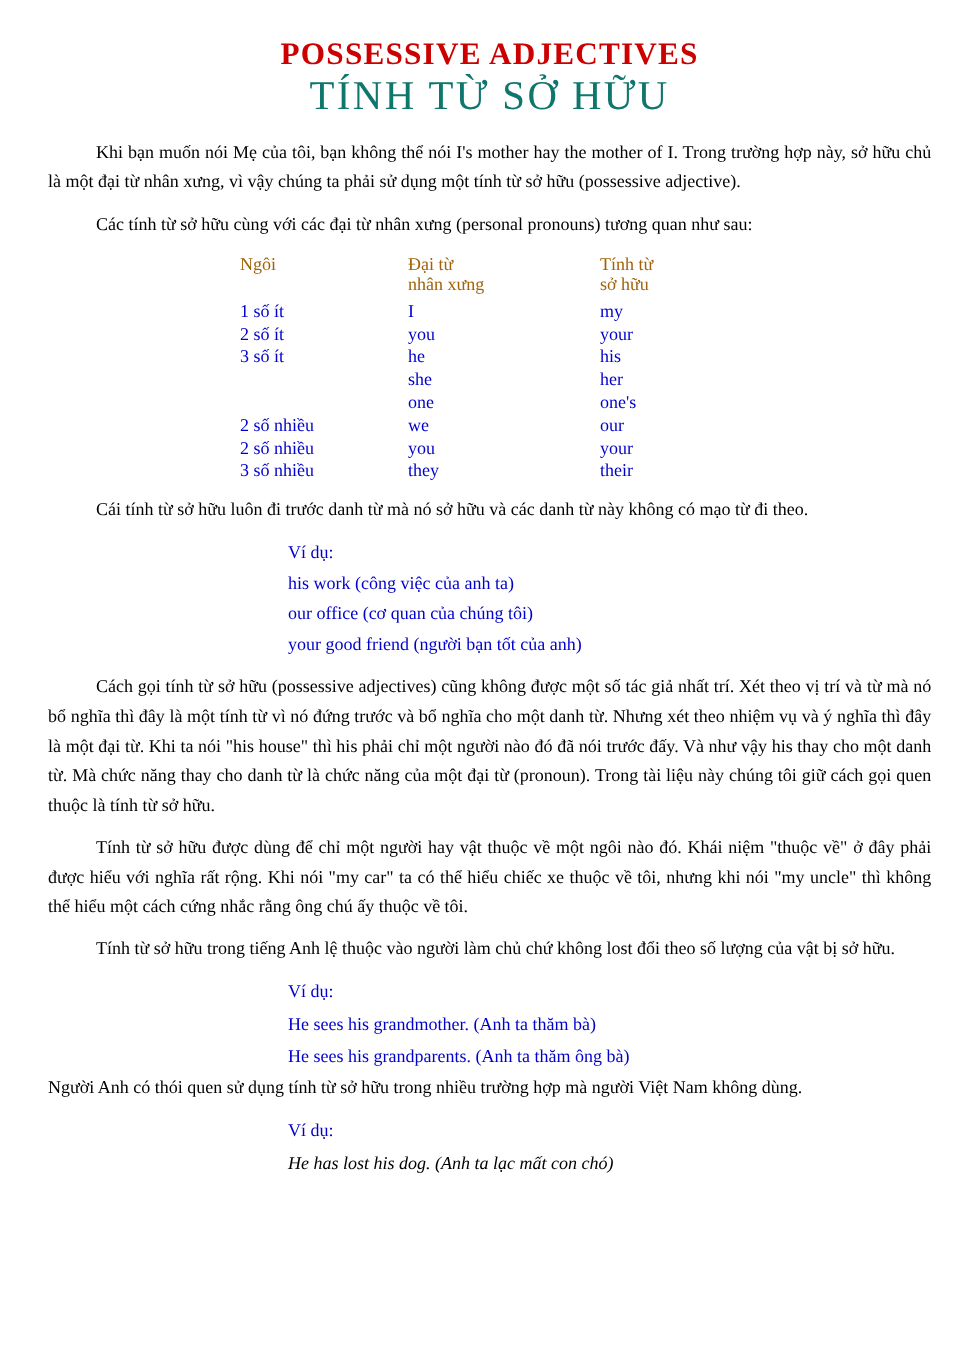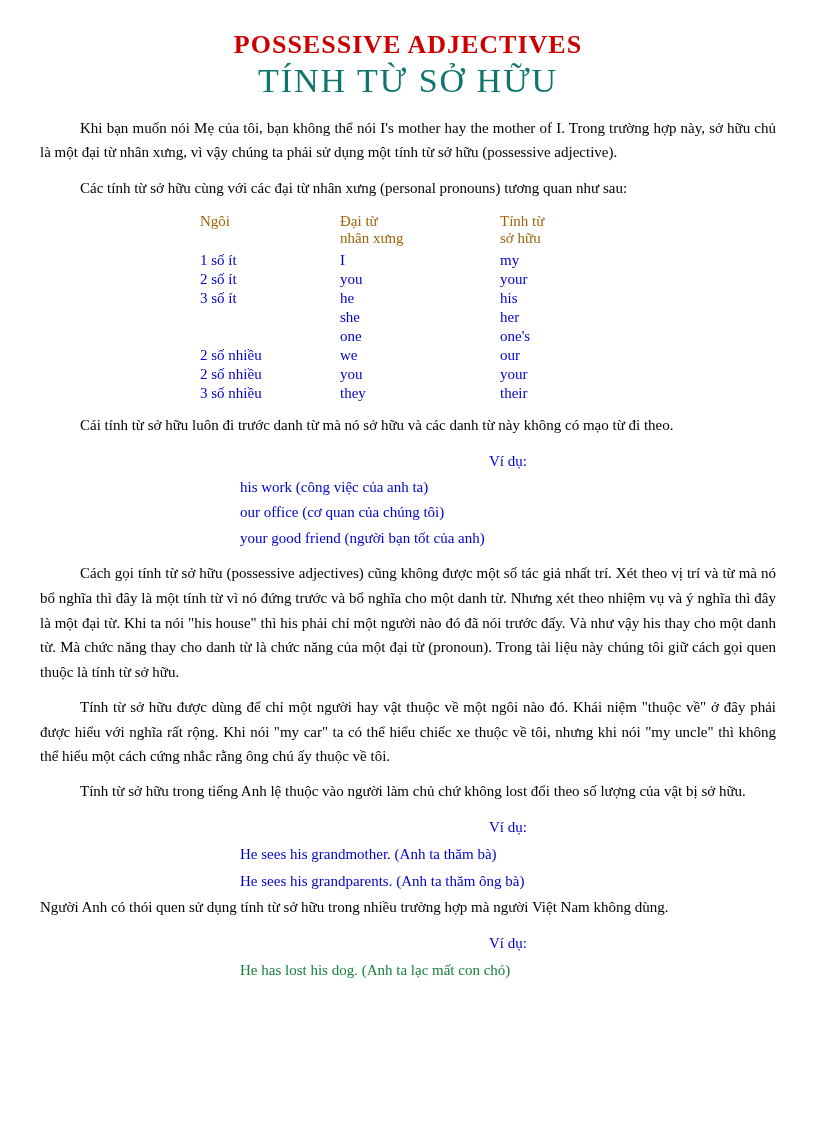--- a/index.html
+++ b/index.html
@@ -57,21 +57,20 @@
     .blue { color: #0000cc; }
     .example-block {
       margin-left: 200px;
       margin-top: 6px;
       margin-bottom: 10px;
       color: #0000cc;
       line-height: 1.7;
     }
     .vidu-label {
       color: #0000cc;
-      text-align: center;
     }
     .main-text {
       text-align: justify;
       line-height: 1.65;
       margin-bottom: 10px;
     }
     .indent-para {
       text-indent: 40px;
     }
     .bottom-example {
@@ -168,15 +167,15 @@
       <div style="color: rgb(0, 0, 204);">He sees his grandmother.  (Anh ta thăm bà)</div>
       <div style="color: rgb(0, 0, 204);">He sees his grandparents. (Anh ta thăm ông bà)</div>
     </div>
 </div>
 
 <p class="main-text" style="">Người Anh có thói quen sử dụng tính từ sở hữu trong nhiều trường hợp mà người Việt Nam không dùng.</p>
 
 <div class="bottom-example">
   <div class="vidu-label">Ví dụ:</div>
   <div id="vidu3-list">
-      <div style="color: #15803d;">He has lost his dog. (Anh ta lạc mất con chó)</div>
+      <div style="color: #000000; font-style: italic;">He has lost his dog. (Anh ta lạc mất con chó)</div>
     </div>
 </div>
 
 </body></html>

